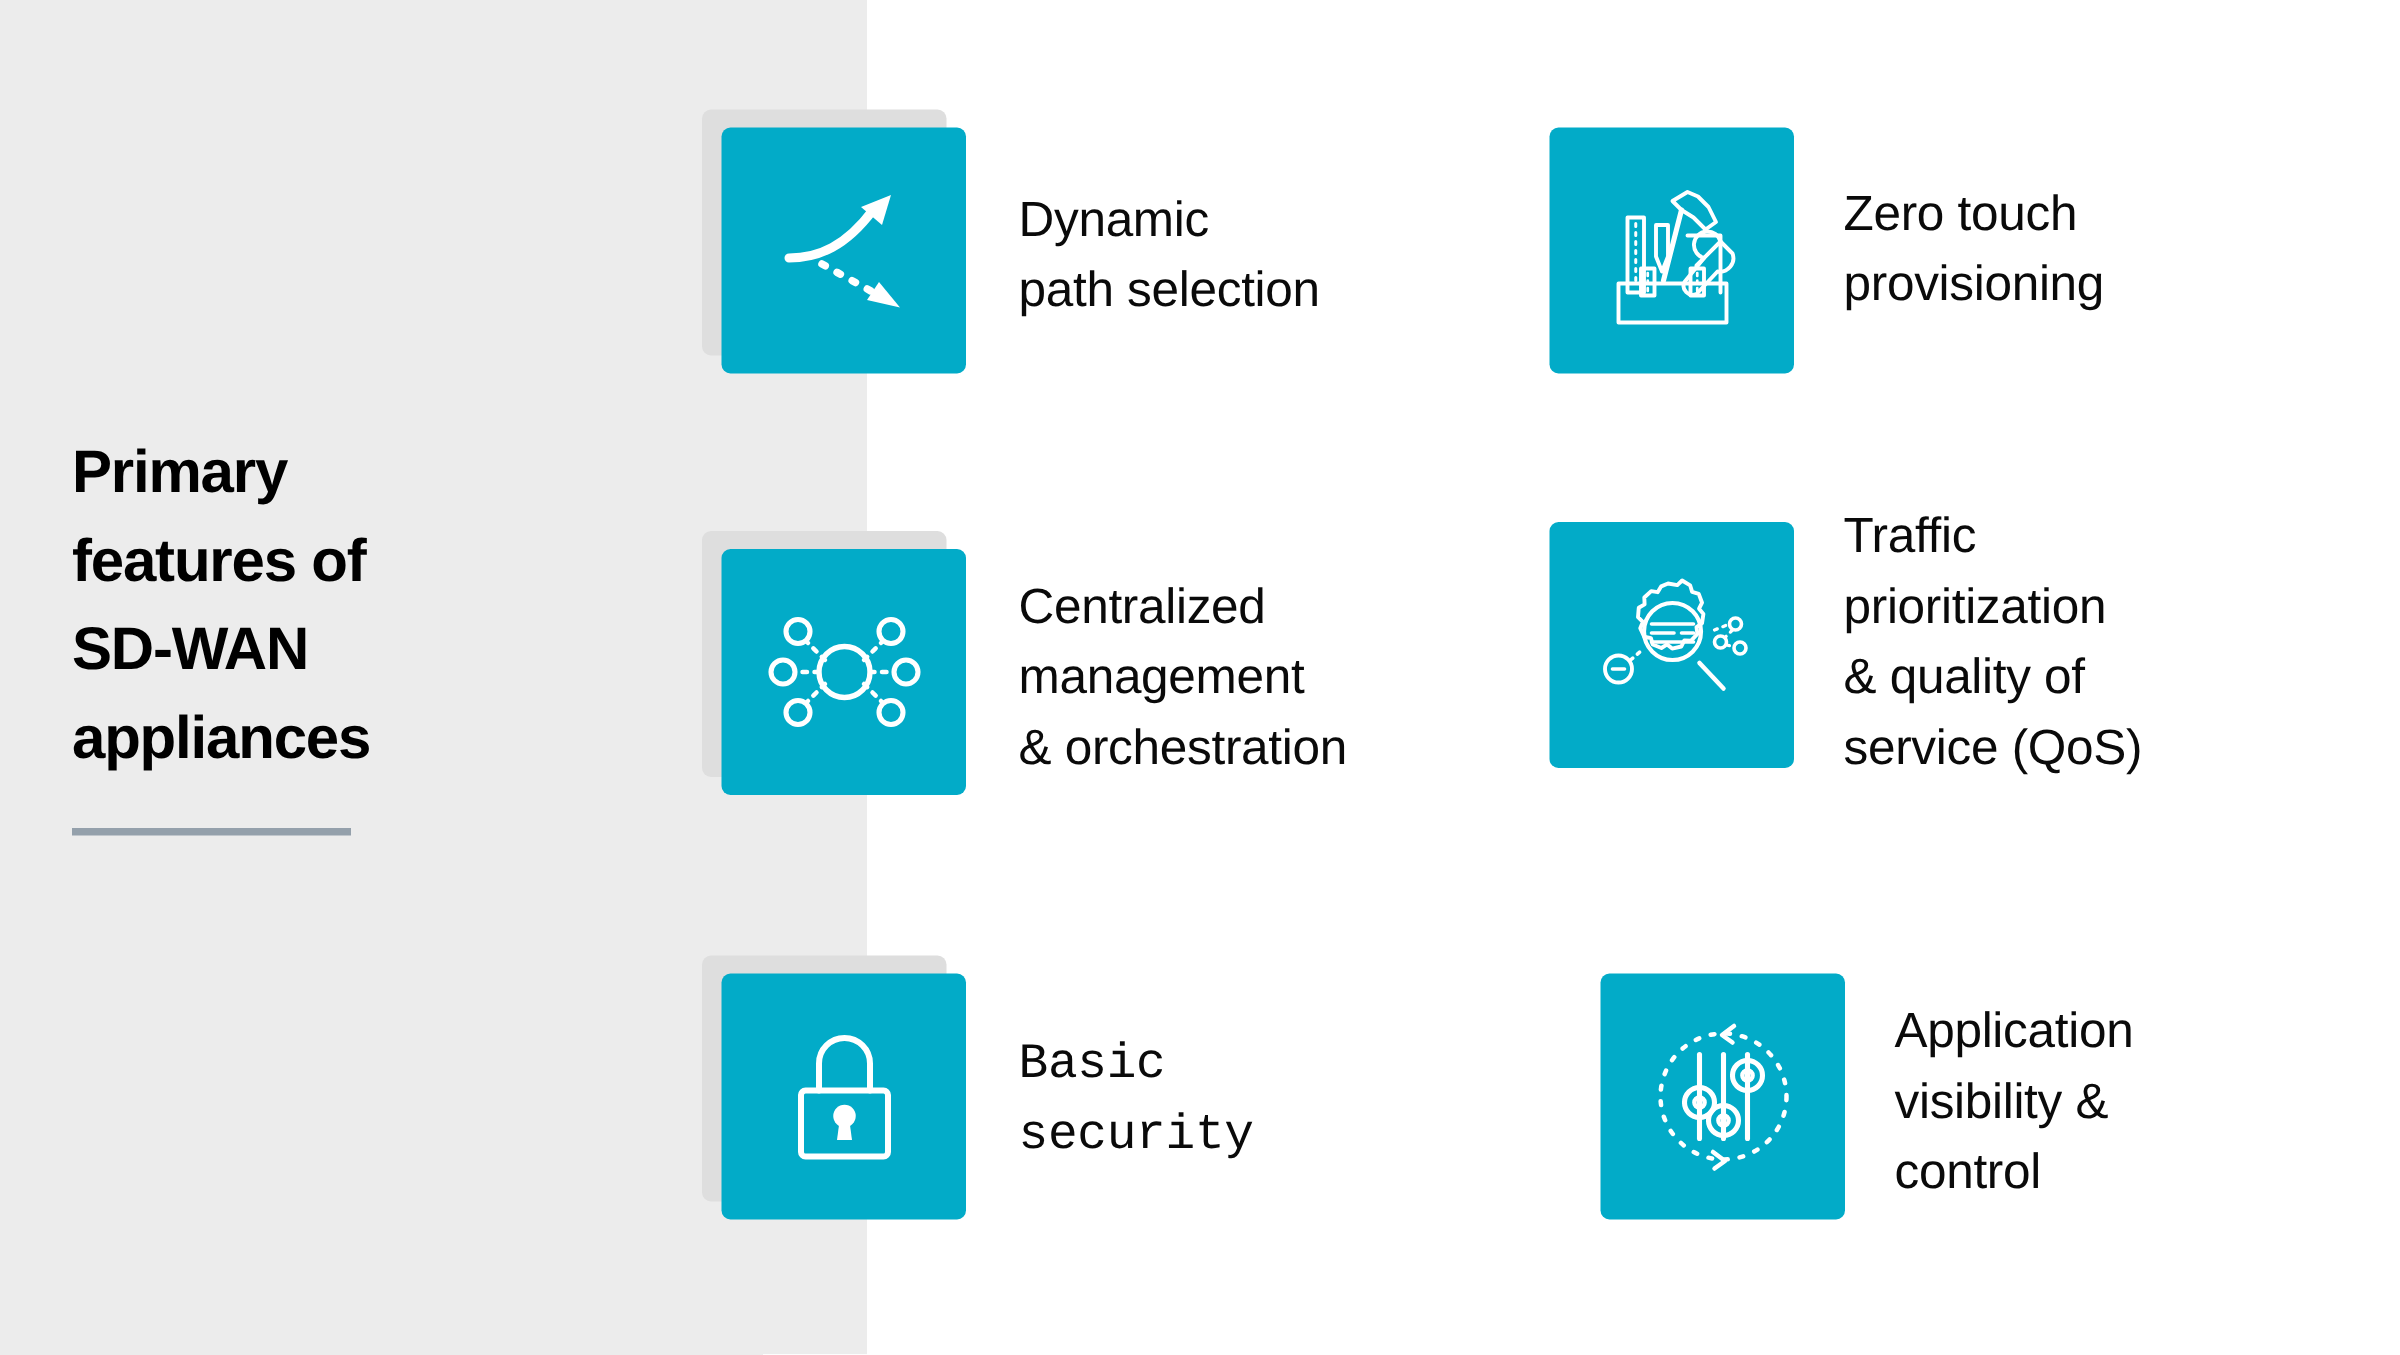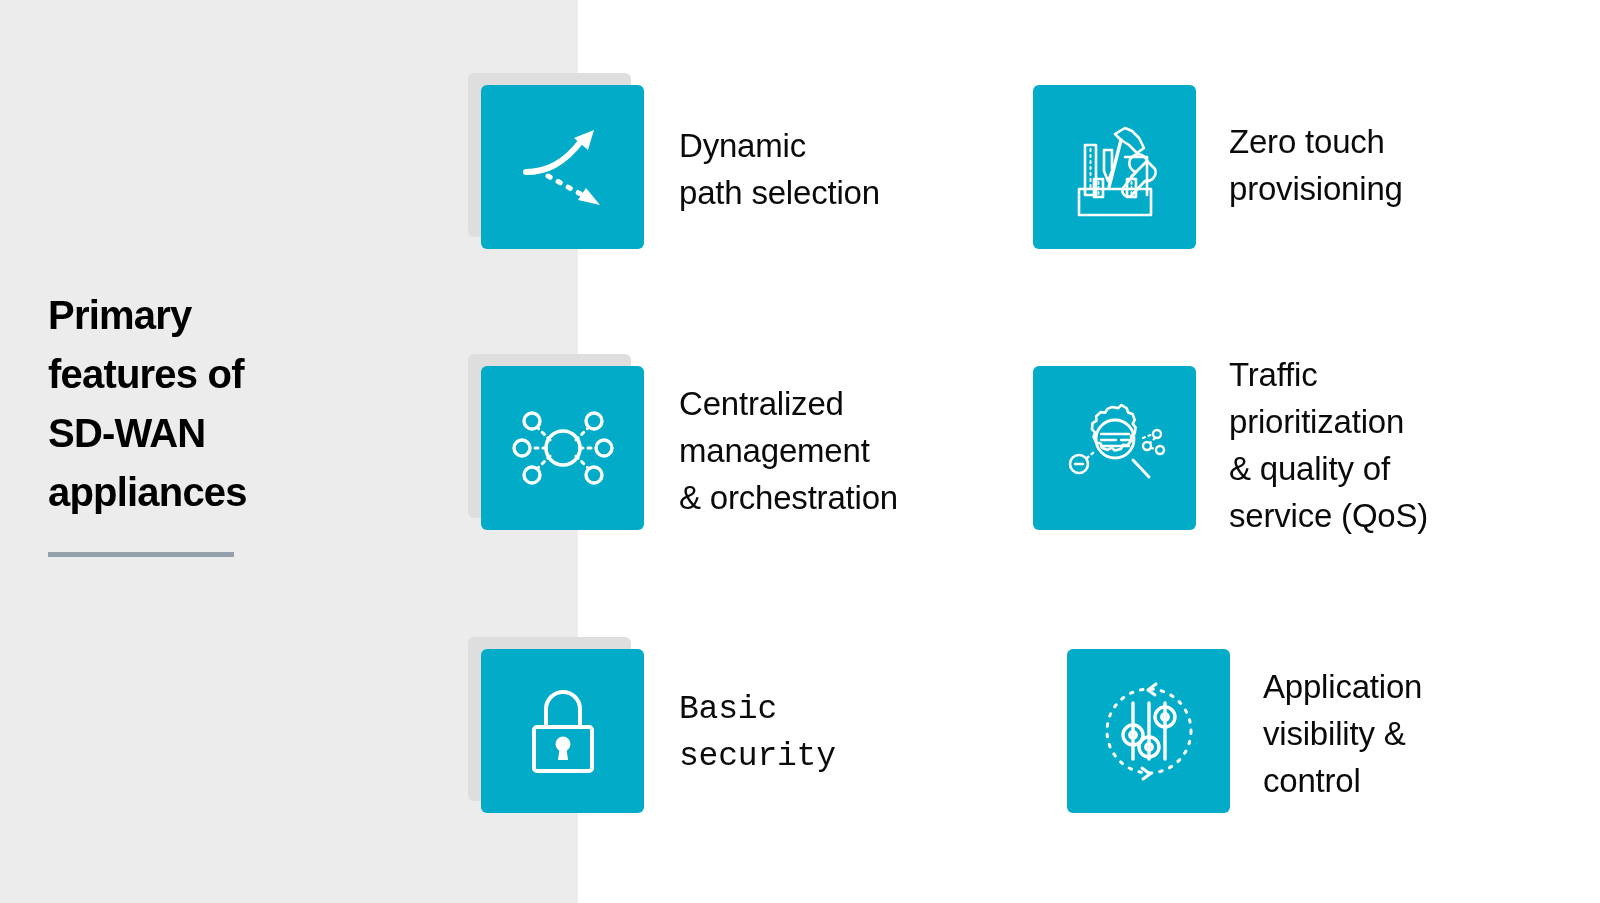--- a/index.html
+++ b/index.html
@@ -105,21 +105,21 @@
     letter-spacing: -0.2px;
     color: #0a0a0a;
     white-space: pre-line;
     margin: 0;
   }
 
   
   .f1 { left: 481px; top: 85px; }
   .f2 { left: 1033px; top: 85px; }
   .f3 { left: 481px; top: 366px; }
-  .f4 { left: 1033px; top: 366px; }
+  .f4 { left: 1033px; top: 348px; }
   .f5 { left: 481px; top: 649px; }
   .f6 { left: 1033px; top: 649px; padding-left: 34px; }
 
   .f1 .feature-label { margin-left: 35px; margin-top: 37px; }
   .f2 .feature-label { margin-left: 33px; margin-top: 33px; }
   .f3 .feature-label { margin-left: 35px; margin-top: 14px; }
   .f4 .feature-label { margin-left: 33px; margin-top: -15px; }
   .f5 .feature-label { margin-left: 35px; margin-top: 37px; font-family: Liberation Mono, monospace; }
   .f6 .feature-label { margin-left: 33px; margin-top: 14px; }
 </style>

